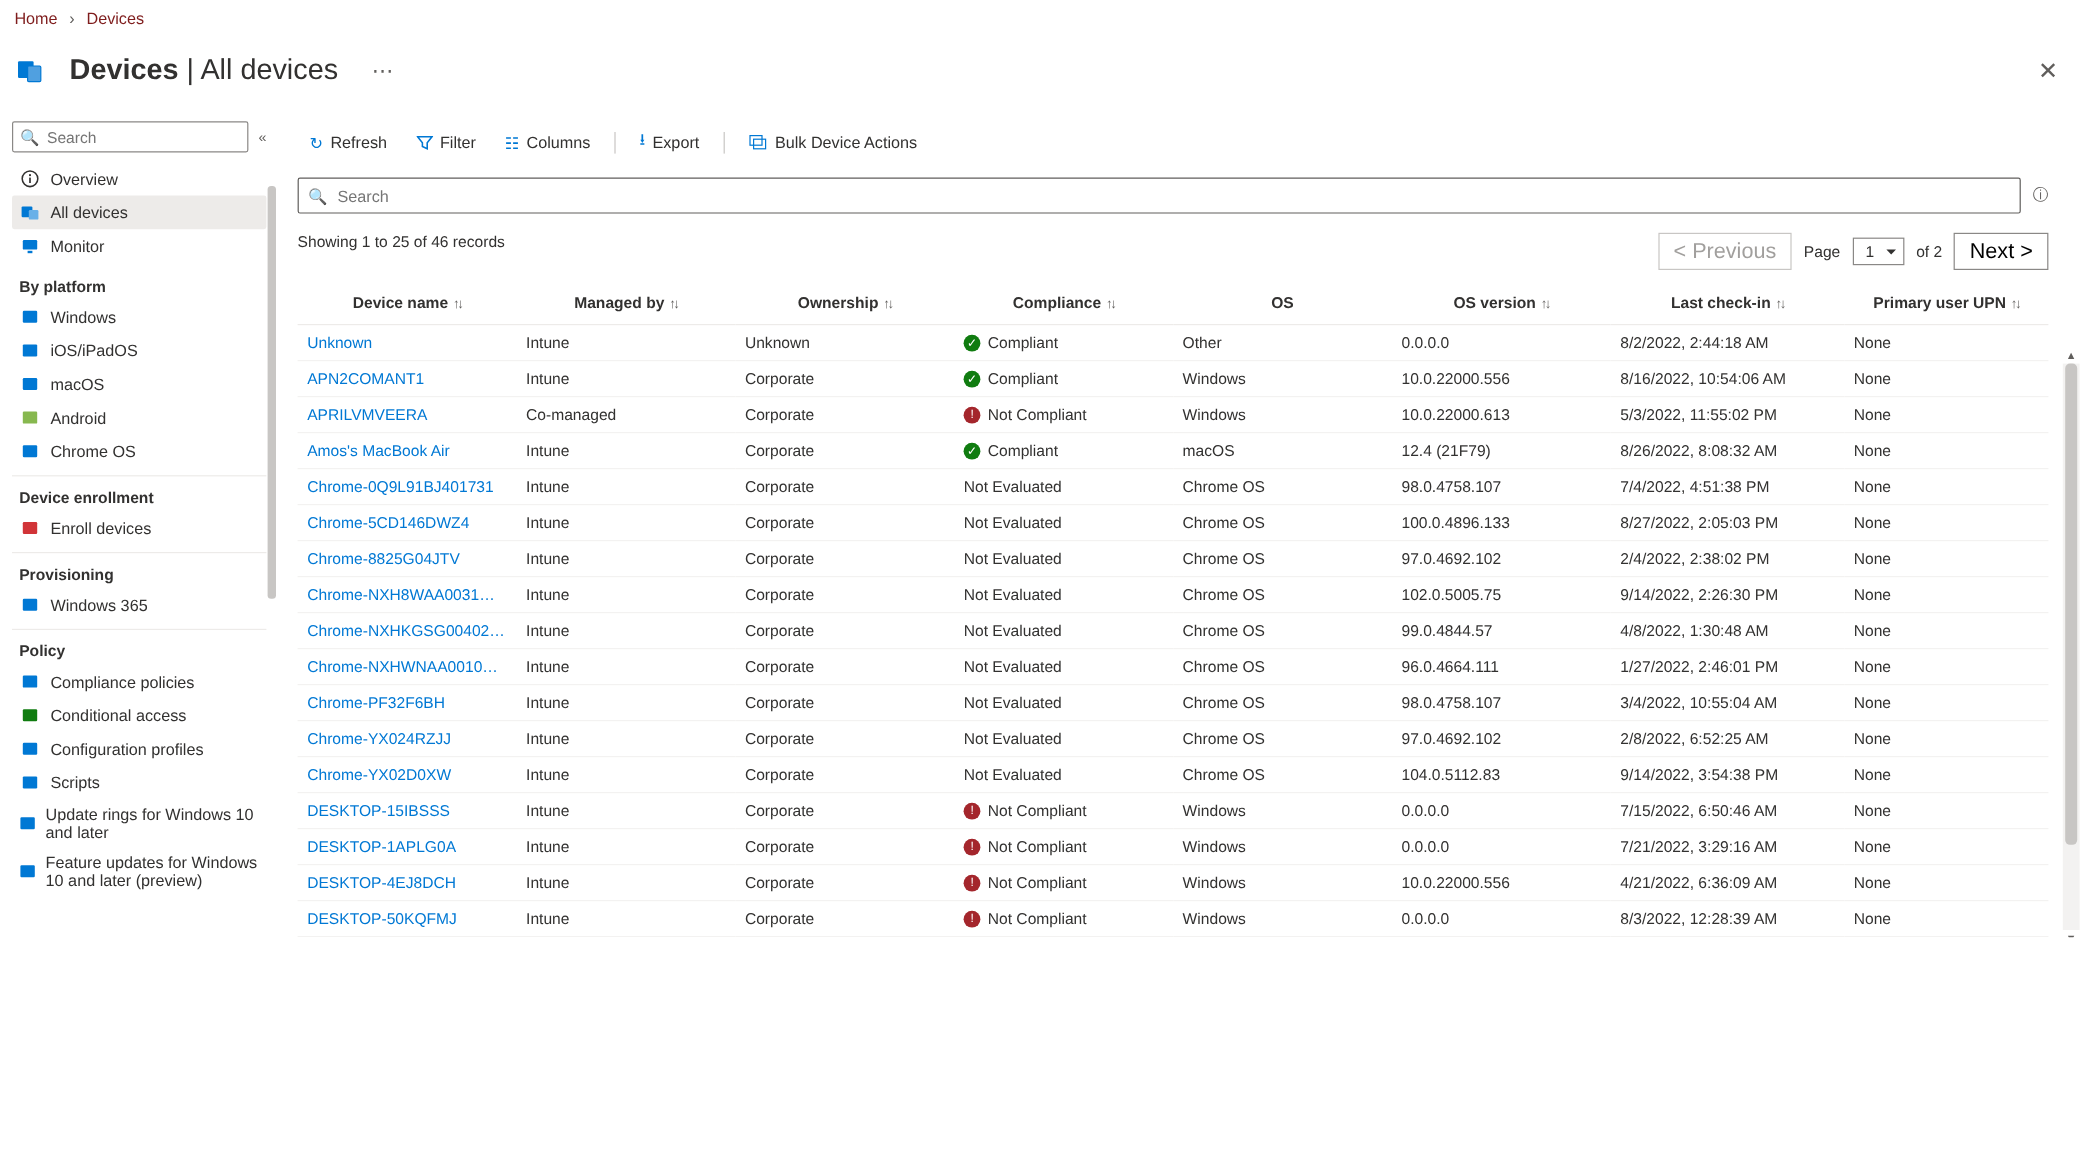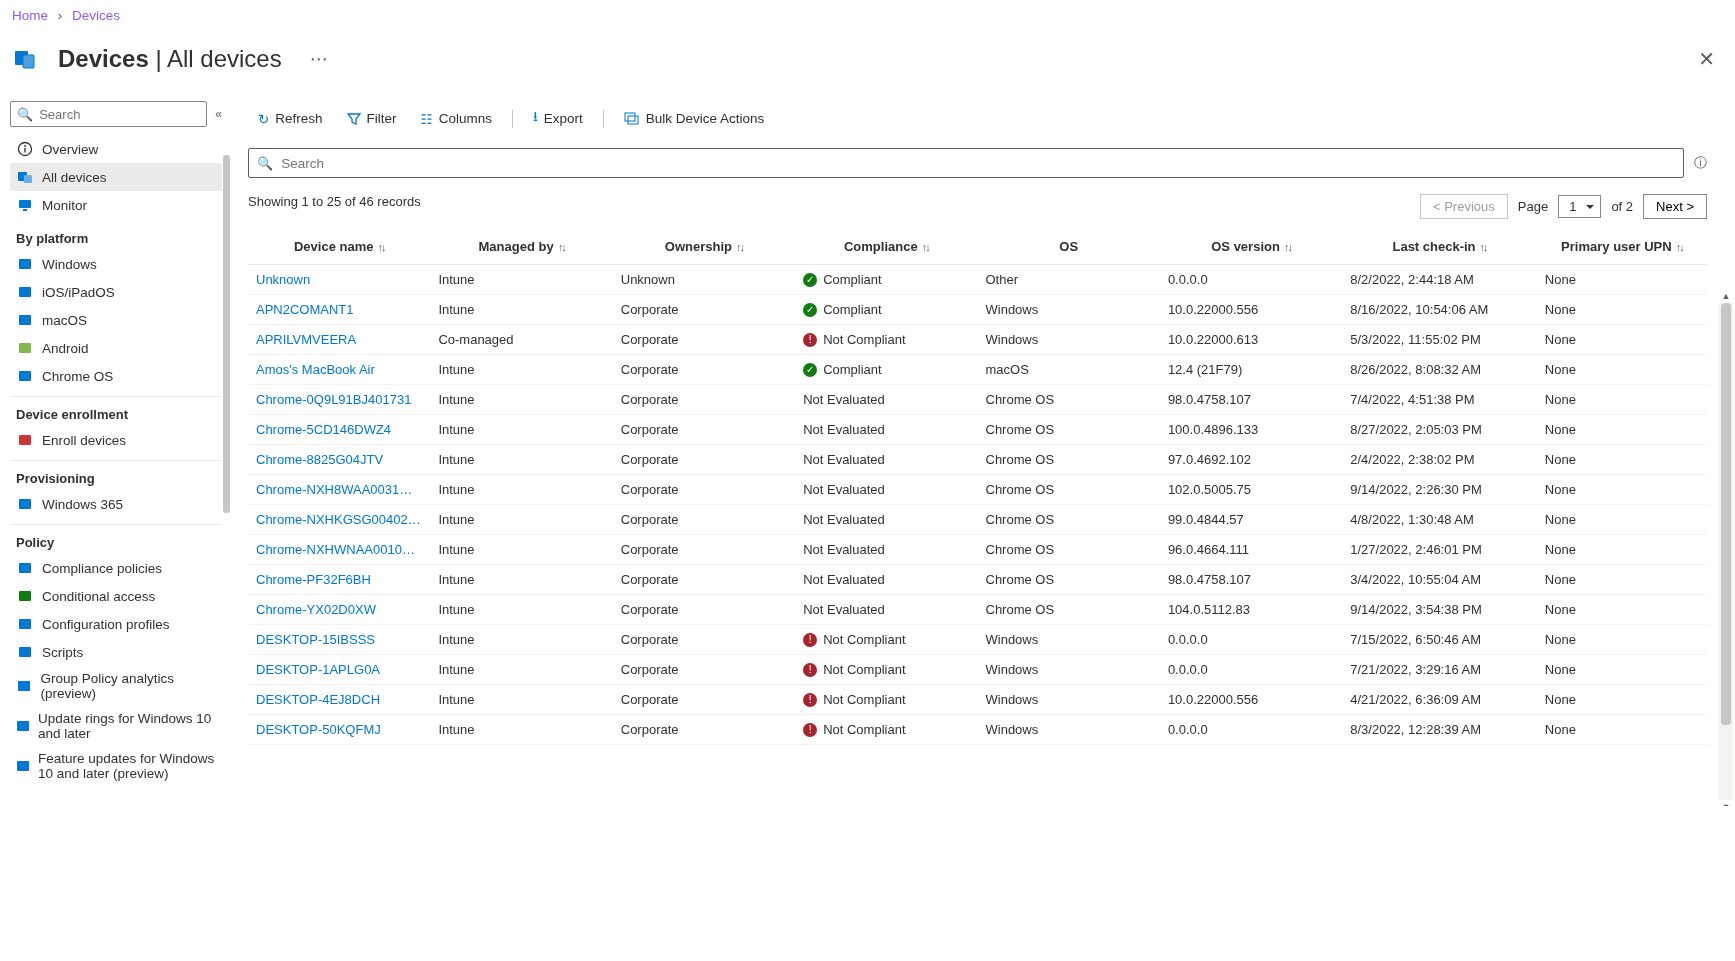--- a/index.html
+++ b/index.html
@@ -6,21 +6,21 @@
   body {
     margin: 0;
     font-family: "Segoe UI", -apple-system, Arial, sans-serif;
     font-size: 13px;
     color: #323130;
     background: #fff;
   }
 
   
   .breadcrumb { padding: 8px 12px; font-size: 13.5px; }
-  .breadcrumb span { color: #8b5cf6; cursor: pointer; }
+  .breadcrumb span { color: #7f1d1d; cursor: pointer; }
   .breadcrumb .sep { color: #605e5c; margin: 0 6px; }
 
   
   .page-header { display: flex; align-items: center; padding: 2px 12px 10px 12px; }
   .page-header .icon { width: 26px; height: 26px; display:inline-flex; align-items:center; justify-content:center; margin-right:8px; }
   .page-header h1 { font-size: 24px; font-weight: 600; margin: 12px; }
   .page-header .sub { font-size: 24px; font-weight: 400; color:#323130; }
   .page-header .dots { margin-left: 16px; color:#605e5c; font-size:18px; cursor:pointer; }
   .page-header .close { margin-left: auto; font-size: 20px; color:#605e5c; cursor:pointer; padding:4px 8px;}
 
@@ -48,21 +48,21 @@
   .tb-sep { width:1px; height:18px; background:#c8c6c4; margin:0 6px; }
   .tb-btn .ic { color:#0078d4; display:inline-flex; }
 
   .search-row { display:flex; align-items:center; margin: 6px 20px 6px 0; }
   .main-search { flex:1; display:flex; align-items:center; border:1px solid #605e5c; border-radius:2px; height:30px; padding:0 8px; }
   .main-search input { border:none; outline:none; width:100%; font-size:13.5px; background:transparent; }
   .info-ic { margin-left:10px; color:#605e5c; cursor:pointer; }
 
   .records-row { display:flex; align-items:flex-start; padding:10px 20px 10px 0; font-size:13px; }
   .pager { margin-left:auto; display:flex; align-items:center; gap:10px; }
-  .pg-btn { border:1px solid #8a8886; padding:4px 12px; background:#fff; font-size:13px; cursor:pointer; }
+  .pg-btn { border:1px solid #8a8886; padding:4px 12px; background:#fff; font-size:18px; cursor:pointer; }
   .pg-btn.disabled { color:#a19f9d; border-color:#c8c6c4; cursor:default; }
   .pg-select { border:1px solid #8a8886; padding:3px 24px 3px 10px; position:relative; cursor:pointer; }
   .pg-select:after { content:""; position:absolute; right:6px; top:50%; margin-top:-2px; border:4px solid transparent; border-top-color:#323130; }
 
   
   .table-wrap { position:relative; margin-right: 20px;}
   table.grid { width:100%; border-collapse:collapse; table-layout:fixed; }
   table.grid th { text-align:center; font-weight:700; font-size:13px; padding:10px 8px; border-bottom:1px solid #edebe9; white-space:nowrap; }
   table.grid th.sortable { cursor:pointer; }
   table.grid td { font-size:13px; padding:7px 8px; border-bottom:1px solid #f3f2f1; vertical-align:middle; white-space:nowrap; overflow:hidden; text-overflow:ellipsis;}
@@ -239,28 +239,20 @@
               </svg>
             </span>
             <span>Scripts</span>
           </div>
           <div class="sb-item">
             <span class="ic">
               <svg width="14" height="14" viewBox="0 0 14 14">
                 <rect x="1" y="2" width="12" height="10" rx="1" fill="#0078d4"></rect>
               </svg>
             </span>
-            <span>Group Policy analytics (preview)</span>
-          </div>
-          <div class="sb-item">
-            <span class="ic">
-              <svg width="14" height="14" viewBox="0 0 14 14">
-                <rect x="1" y="2" width="12" height="10" rx="1" fill="#0078d4"></rect>
-              </svg>
-            </span>
             <span>Update rings for Windows 10 and later</span>
           </div>
           <div class="sb-item">
             <span class="ic">
               <svg width="14" height="14" viewBox="0 0 14 14">
                 <rect x="1" y="2" width="12" height="10" rx="1" fill="#0078d4"></rect>
               </svg>
             </span>
             <span>Feature updates for Windows 10 and later (preview)</span>
           </div>
@@ -502,20 +494,34 @@
                 <div class="comp-cell">
                   <span>Not Evaluated</span>
                 </div>
               </td>
               <td>Chrome OS</td>
               <td>98.0.4758.107</td>
               <td>3/4/2022, 10:55:04 AM</td>
               <td>None</td>
             </tr>
             <tr>
+              <td><span class="dev-link">Chrome-YX024RZJJ</span></td>
+              <td>Intune</td>
+              <td>Corporate</td>
+              <td>
+                <div class="comp-cell">
+                  <span>Not Evaluated</span>
+                </div>
+              </td>
+              <td>Chrome OS</td>
+              <td>97.0.4692.102</td>
+              <td>2/8/2022, 6:52:25 AM</td>
+              <td>None</td>
+            </tr>
+            <tr>
               <td><span class="dev-link">Chrome-YX02D0XW</span></td>
               <td>Intune</td>
               <td>Corporate</td>
               <td>
                 <div class="comp-cell">
                   <span>Not Evaluated</span>
                 </div>
               </td>
               <td>Chrome OS</td>
               <td>104.0.5112.83</td>

